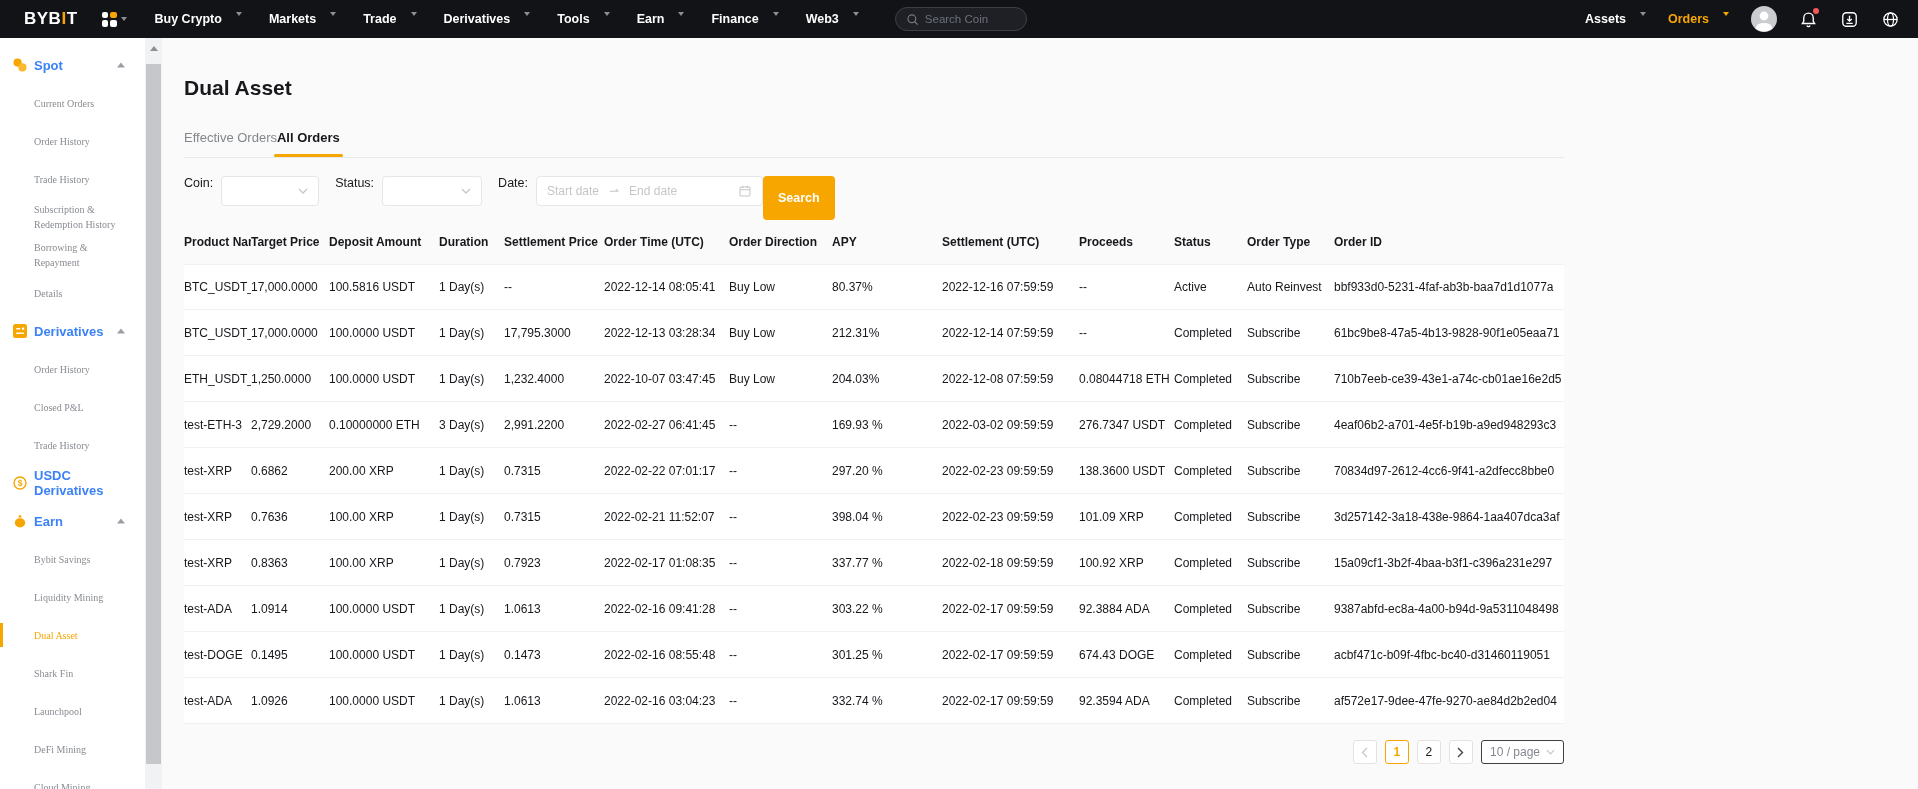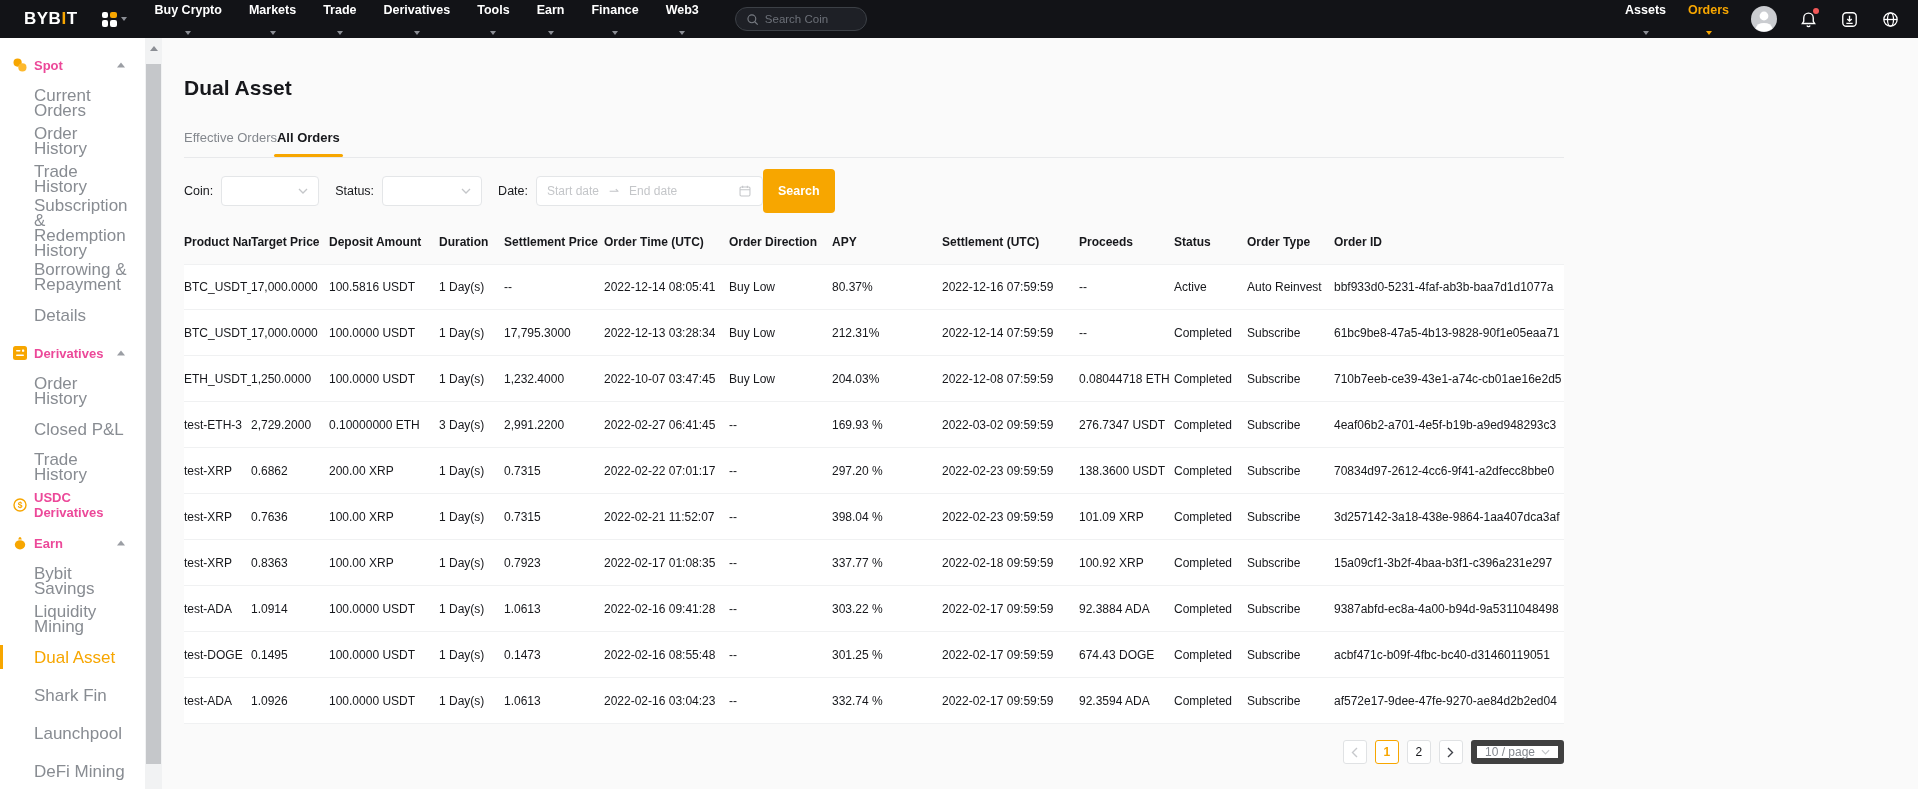--- a/index.html
+++ b/index.html
@@ -9,56 +9,56 @@
   
   .navbar { height:38px; background:#121317; display:flex; align-items:center; padding:0 18px 0 24px; color:#fff; }
   .logo { font-size:17px; font-weight:800; letter-spacing:.5px; display:flex; cursor:pointer; }
   .logo .accent { color:#f7a600; }
   .grid-wrap { display:flex; align-items:center; gap:4px; margin-left:24px; cursor:pointer; }
   .grid { width:15px; height:15px; display:grid; grid-template-columns:1fr 1fr; grid-template-rows:1fr 1fr; gap:2px; }
   .grid span { background:#fff; border-radius:2px; }
   .grid span.orange { background:#f7a600; }
   .caret { width:0; height:0; border-left:3.5px solid transparent; border-right:3.5px solid transparent; border-top:4px solid #8b8e95; display:inline-block; }
   .menu { display:flex; gap:27px; margin-left:28px; font-size:12.5px; font-weight:600; }
-  .nav-link { display:flex; align-items:center; gap:14px; cursor:pointer; white-space:nowrap;flex-direction:column; }
+  .nav-link { display:flex; gap:14px; cursor:pointer; white-space:nowrap; }
   .searchbox { margin-left:36px; width:132px; height:24px; border:1px solid #3c4046; background:#1e2026; border-radius:12px; display:flex; align-items:center; gap:6px; padding:0 10px; color:#6c7078; font-size:11.5px; cursor:text; }
   .nav-right { margin-left:auto; display:flex; align-items:center; gap:22px; }
   .nav-right .nav-link { font-size:12.5px; font-weight:600; }
   .nav-link.orders { color:#f7a600; }
   .nav-link.orders .caret { border-top-color:#f7a600; }
   .icon-btn { position:relative; display:flex; align-items:center; cursor:pointer; }
   .red-dot { position:absolute; top:-2px; right:-1px; width:6px; height:6px; border-radius:50%; background:#f25858; }
 
   
   .page-body { display:flex; height:751px; }
   .sidebar { width:145px; background:#fff; padding-top:8px; flex-shrink:0; overflow:hidden; }
   .sb-row { min-height:38px; display:flex; align-items:center; position:relative; padding:0 10px 0 34px; line-height:15px; cursor:pointer; }
-  .sb-section { font-weight:700; font-size:13px; color:#ec4899; }
+  .sb-section { font-weight:700; font-size:13px; color:#3b82f6; }
   .sb-icon { position:absolute; left:13px; top:50%; transform:translateY(-50%); width:14px; height:14px; }
   .sb-icon svg { width:14px; height:14px; display:block; }
   .sb-caret { position:absolute; right:20px; top:50%; transform:translateY(-50%); width:0; height:0; border-left:4px solid transparent; border-right:4px solid transparent; border-bottom:5px solid #9b9ea4; }
-  .sb-item { font-size:17px; color:#888c92; }
+  .sb-item { font-size:10px; color:#888c92;font-family:Liberation Serif, serif; }
   .sb-item.active { color:#f7a600; }
   .sb-item.active::before { content:''; position:absolute; left:0; top:7px; bottom:7px; width:3px; background:#f7a600; }
 
   .vscroll { width:17px; background:#f1f2f3; position:relative; flex-shrink:0; }
   .vscroll .sb-up { position:absolute; top:8px; left:50%; transform:translateX(-50%); width:0; height:0; border-left:4px solid transparent; border-right:4px solid transparent; border-bottom:5px solid #8b8e94; }
   .vscroll .thumb { position:absolute; top:26px; left:1px; right:1px; height:700px; background:#c5c7ca; cursor:grab; }
 
   .content { flex:1; padding-left:22px; overflow:hidden; }
   .content-inner { width:1380px; }
   h1.page-title { margin-top:38px; font-size:21px; font-weight:700; color:#17181c; }
 
   .tabs { display:flex; margin-top:30px; font-size:13px; }
   .tab { padding-bottom:12px; color:#83878d; position:relative; cursor:pointer; }
   .tab.active { color:#17181c; font-weight:700; }
   .tab.active::after { content:''; position:absolute; left:-3px; right:-3px; bottom:0; height:3px; background:#f7a600; border-radius:2px; }
   .tabs-divider { height:1px; background:#e8e9eb; width:1380px; }
 
-  .filters { display:flex; align-items:center; margin-top:18px; height:30px; font-size:12.5px; color:#17181c; }
+  .filters { display:flex; margin-top:18px; height:30px; font-size:12.5px; color:#17181c; }
   .flabel { margin-right:8px; white-space:nowrap; }
   .select { height:30px; border:1px solid #e4e6e8; border-radius:4px; background:#fff; display:flex; align-items:center; justify-content:flex-end; padding:0 10px; cursor:pointer; }
   .select.coin { width:98px; margin-right:16px; }
   .select.status { width:100px; margin-right:16px; }
   .daterange { height:30px; width:227px; border:1px solid #e4e6e8; border-radius:4px; background:#fff; display:flex; align-items:center; gap:10px; padding:0 10px; font-size:12px; color:#c4c6c9; cursor:text; }
   .daterange .ph { flex:0 0 auto; }
   .daterange .dr-arrow { color:#c4c6c9; font-size:12px; }
   .daterange .cal { margin-left:auto; display:flex; }
   .search-btn { height:44px; padding:0 15px; background:#f7a600; color:#fff; border:none; border-radius:4px; font-size:12.5px; font-weight:600; font-family:"Liberation Sans",sans-serif; cursor:pointer; }
 
@@ -66,21 +66,21 @@
   .trow { display:grid; grid-template-columns:67px 78px 110px 65px 100px 125px 103px 110px 137px 95px 73px 87px 1fr; align-items:center; }
   .trow .cell { padding-right:10px; white-space:nowrap; overflow:hidden; }
   .thead { height:44px; font-weight:600; color:#17181c; }
   .tbody .trow { height:46px; background:#fff; border-bottom:1px solid #f0f1f2; color:#17181c; }
   .tbody .trow:first-child { border-top:1px solid #f0f1f2; }
 
   .pagination { display:flex; justify-content:flex-end; align-items:center; gap:8px; margin-top:16px; width:1380px; font-size:12px; }
   .pg-btn { min-width:24px; height:24px; border:1px solid #e0e2e4; border-radius:3px; background:#fff; display:flex; align-items:center; justify-content:center; color:#17181c; cursor:pointer; }
   .pg-btn.disabled { cursor:default; }
   .pg-btn.active { border-color:#f7a600; color:#f7a600; font-weight:600; }
-  .pg-size { height:24px; border:6px solid #404040; border-radius:3px; background:#fff; display:flex; align-items:center; gap:6px; padding:0 8px; color:#84888e; cursor:pointer; }
+  .pg-size { height:24px; border:1px solid #404040; border-radius:3px; background:#fff; display:flex; align-items:center; gap:6px; padding:0 8px; color:#84888e; cursor:pointer; }
 </style>
 </head>
 <body>
 
 <header class="navbar">
   <div class="logo">
     <span>BYB</span>
       <span class="accent">I</span>
       <span>T</span>
   </div>

